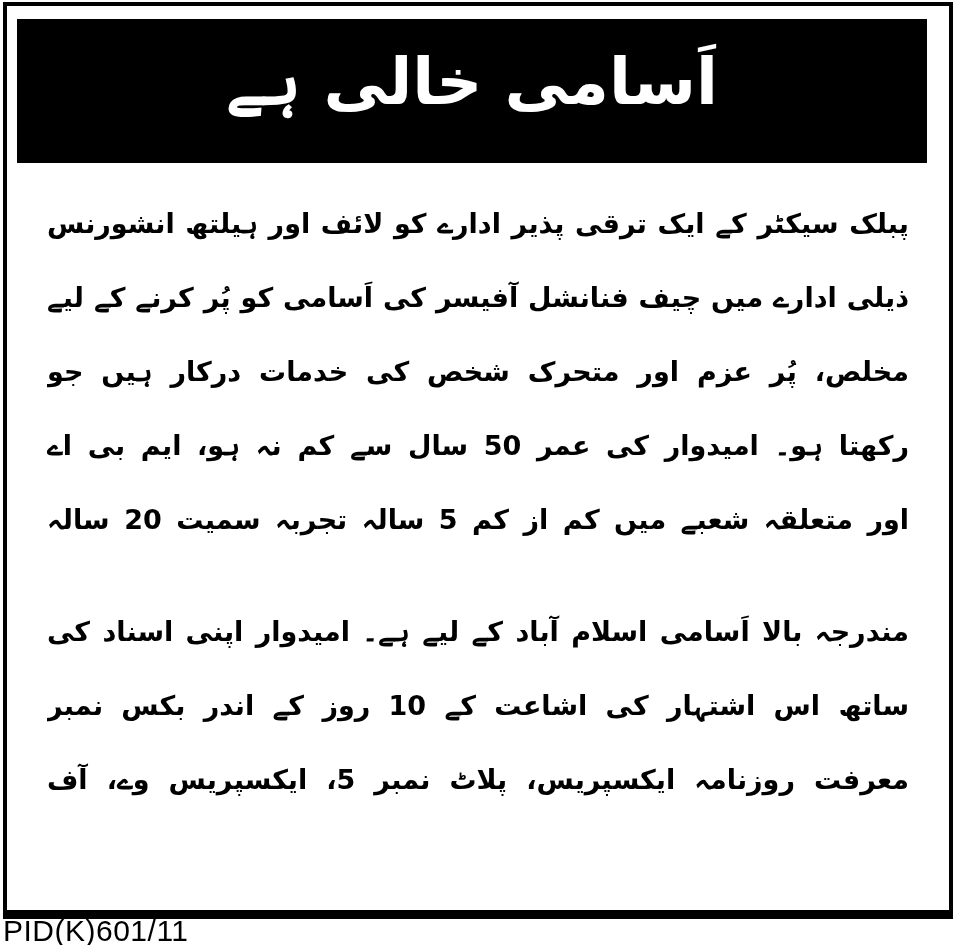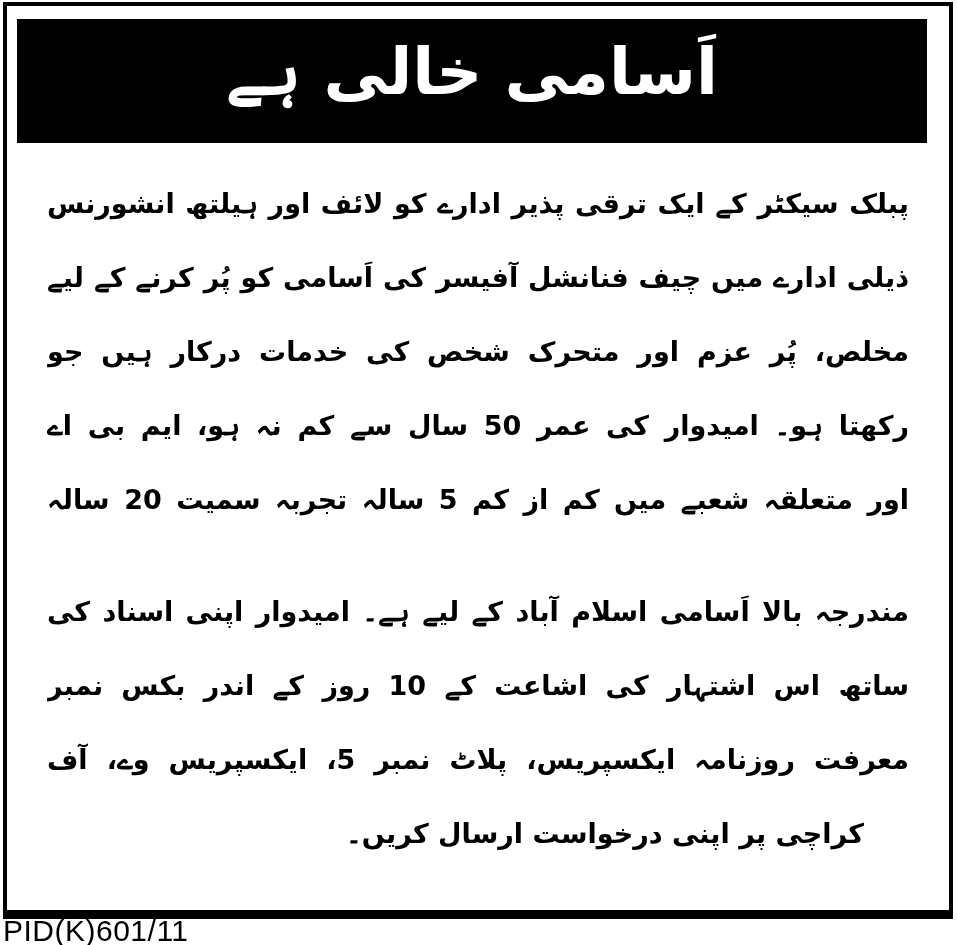--- a/index.html
+++ b/index.html
@@ -26,21 +26,21 @@
     width: 950px;
     height: 917px;
     border: 4px solid #000000;
     border-bottom-width: 9px;
     box-sizing: border-box;
     background: #ffffff;
   }
   
   .banner {
     margin: 13px 22px 0 10px;
-    height: 124px;
+    height: 144px;
     background: #000000;
     display: flex;
     align-items: center;
     justify-content: center;
   }
   .headline {
     color: #ffffff;
     font-size: 64px;
     font-weight: bold;
     direction: rtl;
@@ -101,21 +101,20 @@
         <div class="line">ذیلی ادارے میں چیف فنانشل آفیسر کی اَسامی کو پُر کرنے کے لیے ایک ایسے</div>
         <div class="line">مخلص، پُر عزم اور متحرک شخص کی خدمات درکار ہیں جو کامیابی کا شاندار ریکارڈ</div>
         <div class="line">رکھتا ہو۔ امیدوار کی عمر 50 سال سے کم نہ ہو، ایم بی اے (فنانس)/ICMA ہو</div>
         <div class="line">اور متعلقہ شعبے میں کم از کم 5 سالہ تجربہ سمیت 20 سالہ تجربہ کا حامل ہو۔</div>
       </div>
 
       <div class="para para2">
         <div class="line">مندرجہ بالا اَسامی اسلام آباد کے لیے ہے۔ امیدوار اپنی اسناد کی تفصیلات کے</div>
         <div class="line">ساتھ اس اشتہار کی اشاعت کے 10 روز کے اندر بکس نمبر 105031</div>
         <div class="line">معرفت روزنامہ ایکسپریس، پلاٹ نمبر 5، ایکسپریس وے، آف کورنگی روڈ،</div>
-        <div class="line line-end">کراچی پر اپنی درخواست ارسال کریں۔</div>
       </div>
 
     </div>
 
   </div>
 
   <div class="pid">PID(K)601/11</div>
 
 </div>
 

